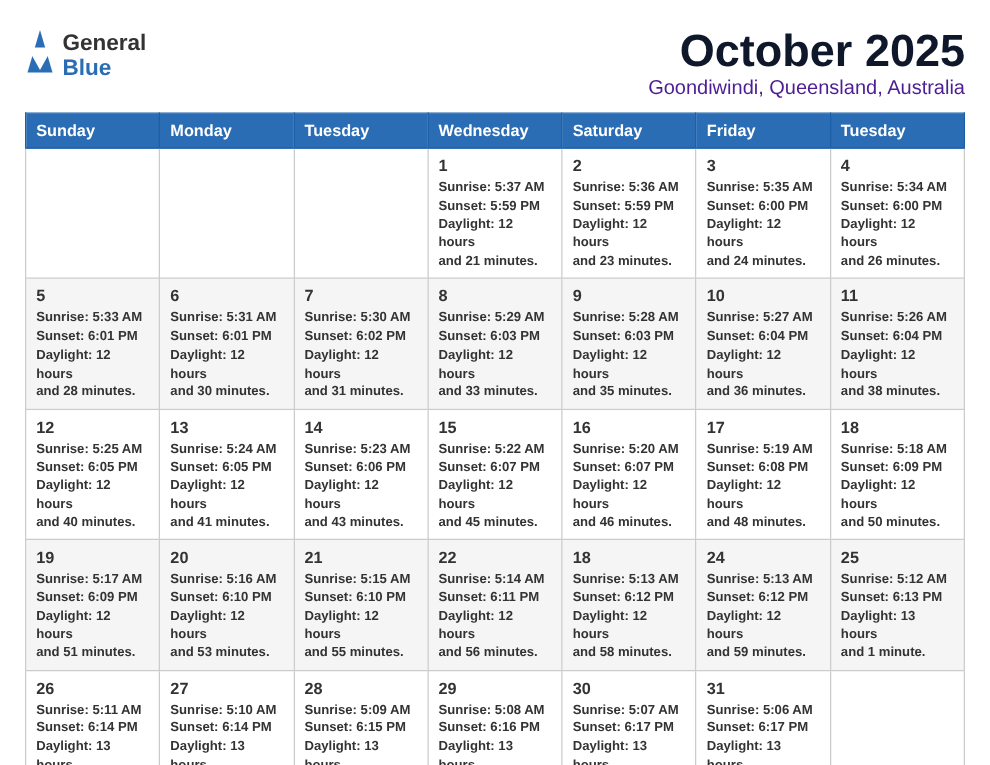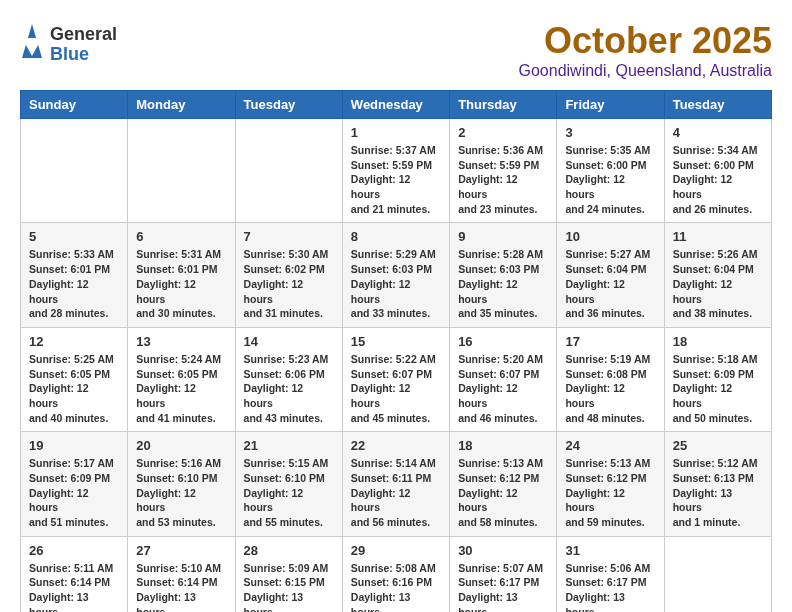--- a/index.html
+++ b/index.html
@@ -67,33 +67,33 @@
     <svg width="130" height="44" viewBox="0 0 130 44">
       <text x="30" y="20" font-family="Arial" font-size="18" font-weight="bold" fill="#333">General</text>
       <text x="30" y="40" font-family="Arial" font-size="18" font-weight="bold" fill="#2a6db5">Blue</text>
       <polygon points="0,2 22,2 22,38 0,38" fill="white"></polygon>
       <rect x="0" y="0" width="24" height="44" fill="white"></rect>
       <polygon points="2,38 12,4 22,38" fill="#2a6db5"></polygon>
       <polygon points="2,18 22,18 12,36" fill="white"></polygon>
     </svg>
   </div>
   <div style="text-align:right;">
-    <div style="font-size:36px;font-weight:bold;color:#a16207;">October 2025</div>
+    <div style="font-size:36px;font-weight:bold;color:#0f172a;">October 2025</div>
     <div style="font-size:16px;color:#4c1d95;">Goondiwindi, Queensland, Australia</div>
   </div>
 </div>
 
 <table class="calendar-table">
   <thead>
     <tr>
       <th>Sunday</th>
       <th>Monday</th>
       <th>Tuesday</th>
       <th>Wednesday</th>
-      <th>Thursday</th>
+      <th>Saturday</th>
       <th>Friday</th>
       <th>Tuesday</th>
     </tr>
   </thead>
   <tbody id="calendar-body">
   <tr>
         <td class="empty-cell"></td>
         <td class="empty-cell"></td>
         <td class="empty-cell"></td>
         <td>

